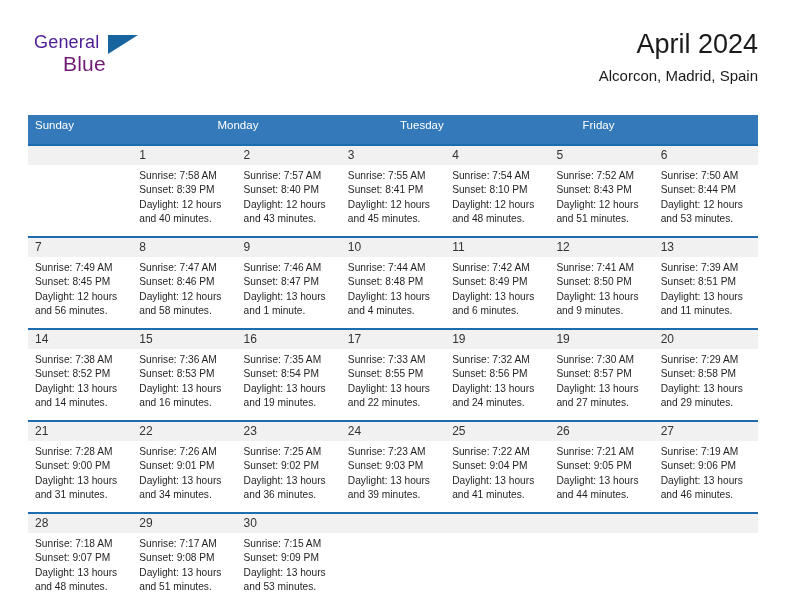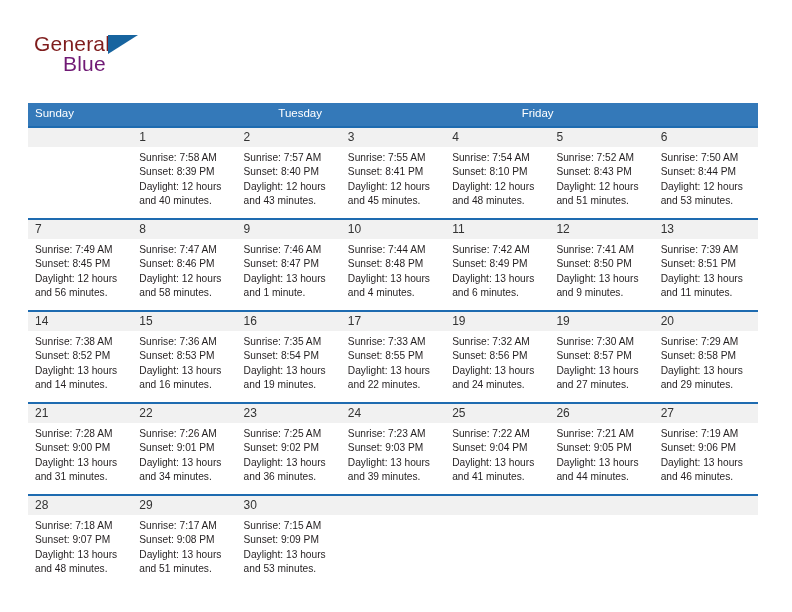--- a/index.html
+++ b/index.html
@@ -35,23 +35,23 @@
     position: absolute;
     left: 0;
     top: 4px;
     width: 210px;
     height: 56px;
   }
   .logo-general {
     position: absolute;
     left: 0;
     top: 0;
-    font-size: 21px;
+    font-size: 18px;
     letter-spacing: .2px;
-    color: #7f1d1d;
+    color: #4c1d95;
     font-family: "Liberation Sans", sans-serif;
   }
   .logo-blue {
     position: absolute;
     left: 29px;
     top: 20px;
     font-size: 21px;
     letter-spacing: .2px;
     color: #701a75;
     font-family: "Liberation Sans", sans-serif;
@@ -90,21 +90,22 @@
   .calendar {
     position: absolute;
     left: 28px;
     top: 103px;
     width: 730px;
   }
 
   .dow-row {
     display: flex;
     background: #3479b9;
-    height: 23px;
+    height: 29px;
+    margin-top: 12px;
   }
   .dow-cell {
     flex: 1 1 0;
     color: #ffffff;
     font-size: 11.5px;
     line-height: 21px;
     padding-left: 7px;
     box-sizing: border-box;
     white-space: nowrap;
   }
@@ -162,27 +163,32 @@
 <div class="page">
 
   <div class="topbar">
 
     <div class="logo">
       <span class="logo-general">General</span>
       <span class="logo-mark"></span>
       <span class="logo-blue">Blue</span>
     </div>
 
+    <div class="title-block">
+      <div class="cal-title">April 2024</div>
+      <div class="cal-location">Alcorcon, Madrid, Spain</div>
+    </div>
 
   </div>
 
   <div class="calendar">
 
     <div class="dow-row">
       <div class="dow-cell">Sunday</div>
+      <div class="dow-cell">Monday</div>
       <div class="dow-cell">Tuesday</div>
       <div class="dow-cell">Friday</div>
     </div>
 
     <div class="week">
       <div class="numbands"></div>
       <div class="week-inner">
         <div class="daycell">
           <div class="daynum"></div>
           <div class="dayinfo">

